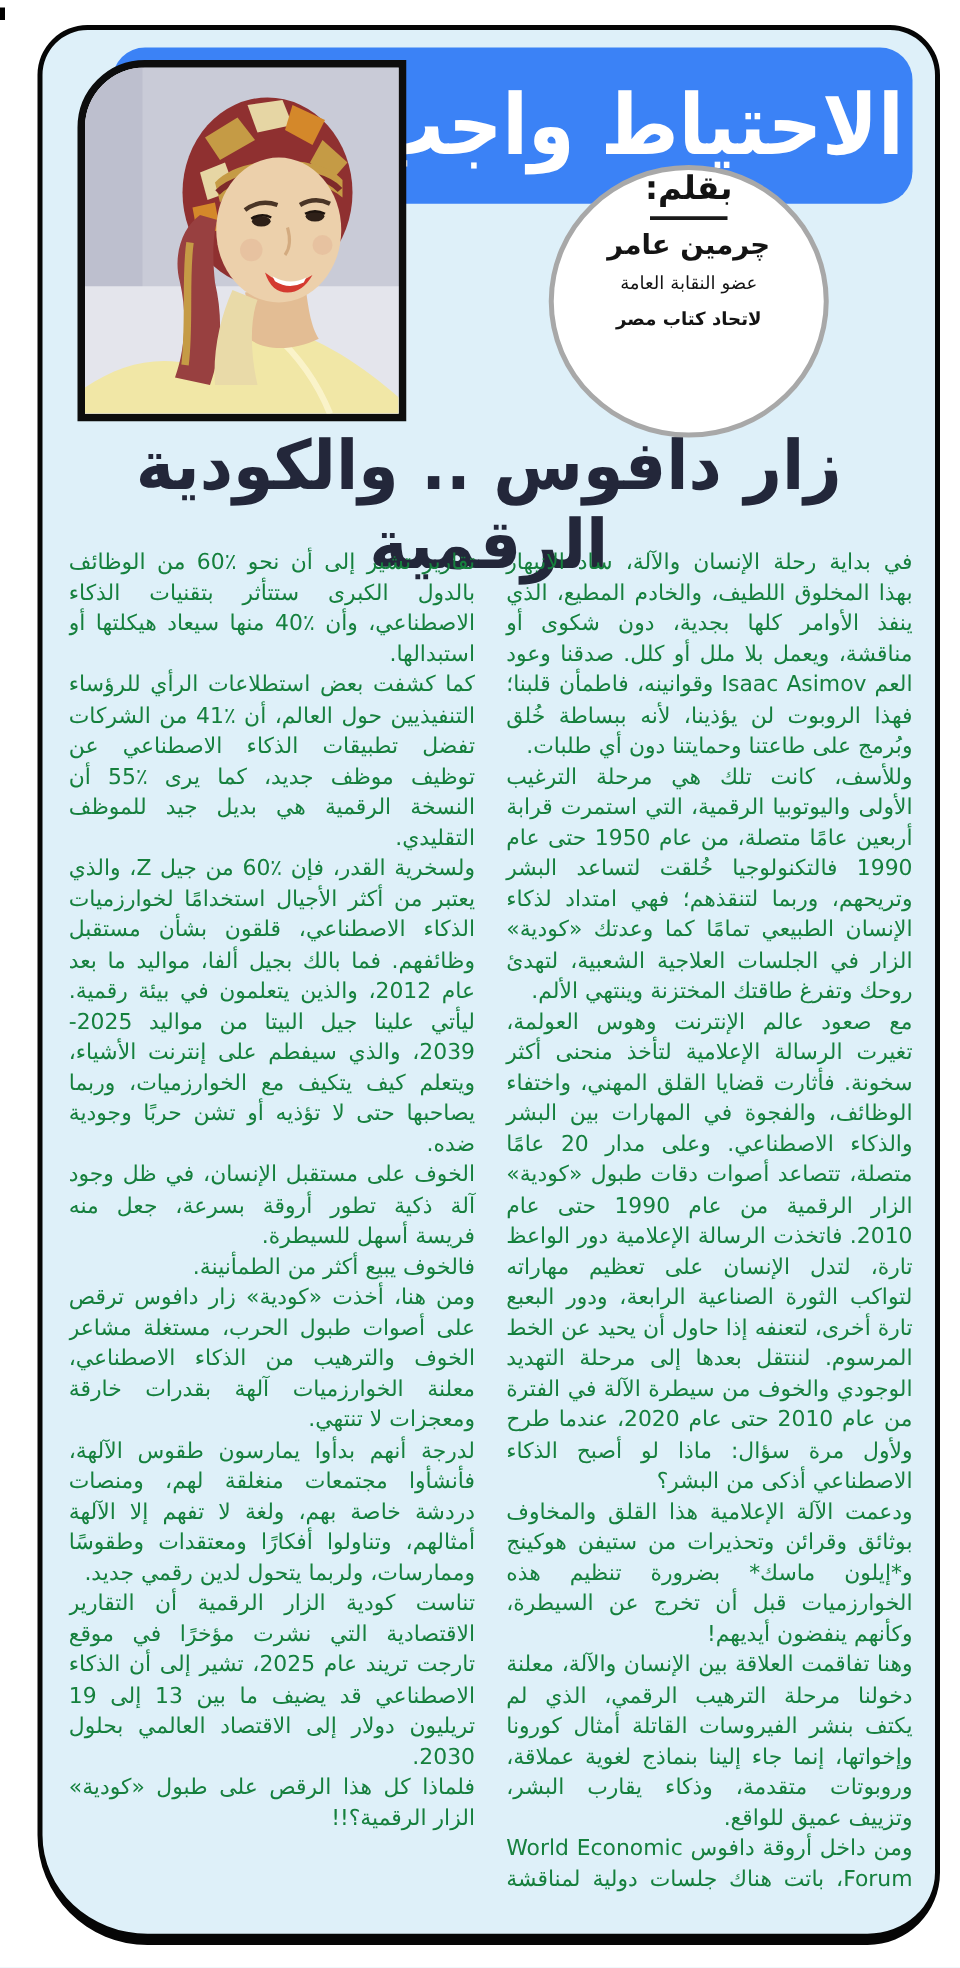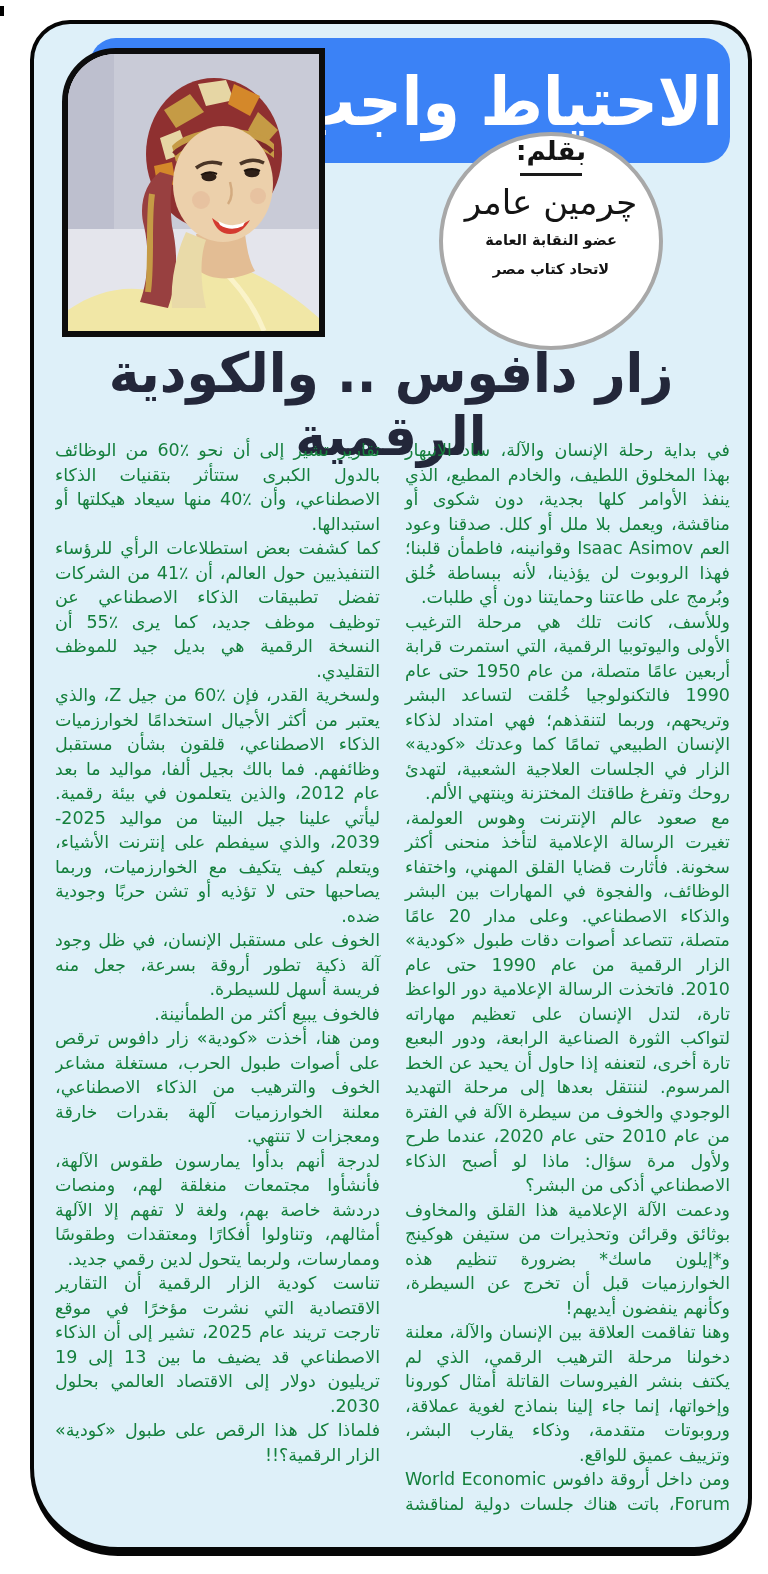--- a/index.html
+++ b/index.html
@@ -62,22 +62,22 @@
     width: 224px; height: 218px;
     background: #ffffff;
     border: 4px solid #a8a8a8;
     border-radius: 50%;
     z-index: 3;
     text-align: center; direction: rtl;
     color: #141414;
   }
   .byline-label { font-size: 26px; font-weight: bold; }
   .byline-rule  { width: 62px; height: 3px; background: #1a1a1a; margin: 7px auto 9px; }
-  .author-name  { font-size: 34px; font-weight: normal; line-height: 1.05; }
-  .author-role  { font-size: 14.5px; font-weight: bold; line-height: 1.25; margin-top: 10px; }
+  .author-name  { font-size: 22px; font-weight: bold; line-height: 1.05; }
+  .author-role  { font-size: 14.5px; font-weight: normal; line-height: 1.25; margin-top: 10px; }
   .author-role2 { font-size: 14.5px; font-weight: bold; line-height: 1.25; margin-top: 11px; }
 
   
   .article-title {
     position: absolute; left: 0; top: 321px;
     width: 100%; margin: 0;
     text-align: center; direction: rtl;
     font-size: 52px; font-weight: bold;
     color: #23273a;
     transform: scaleY(1.05);

